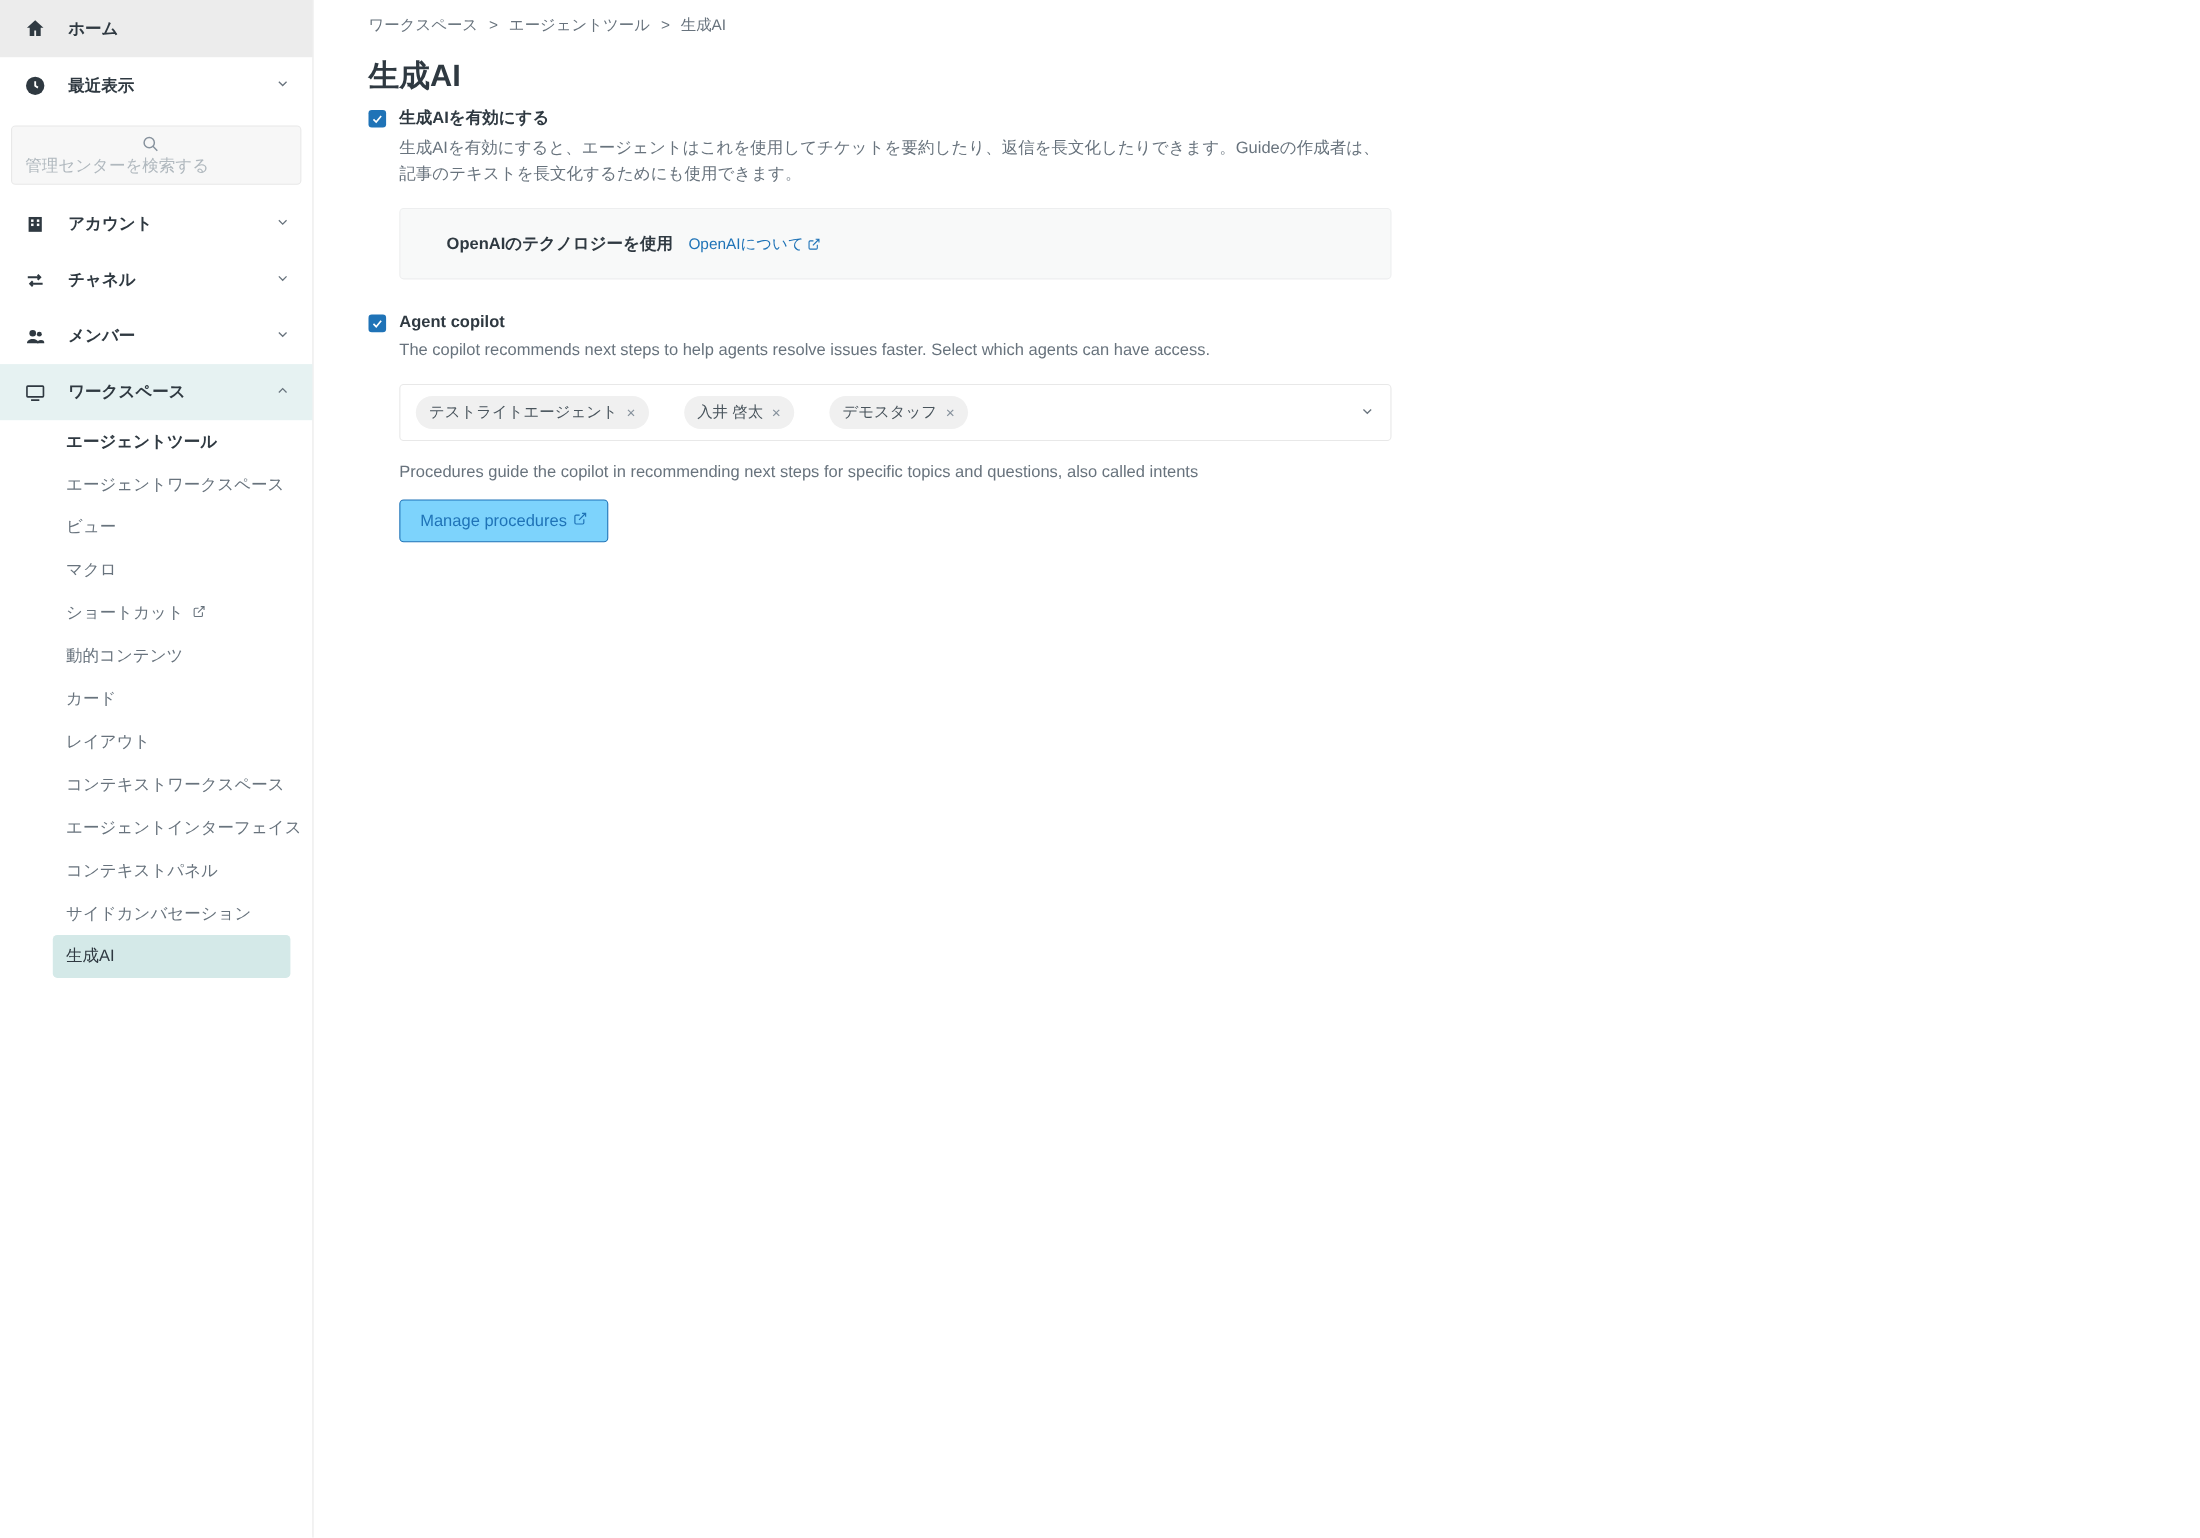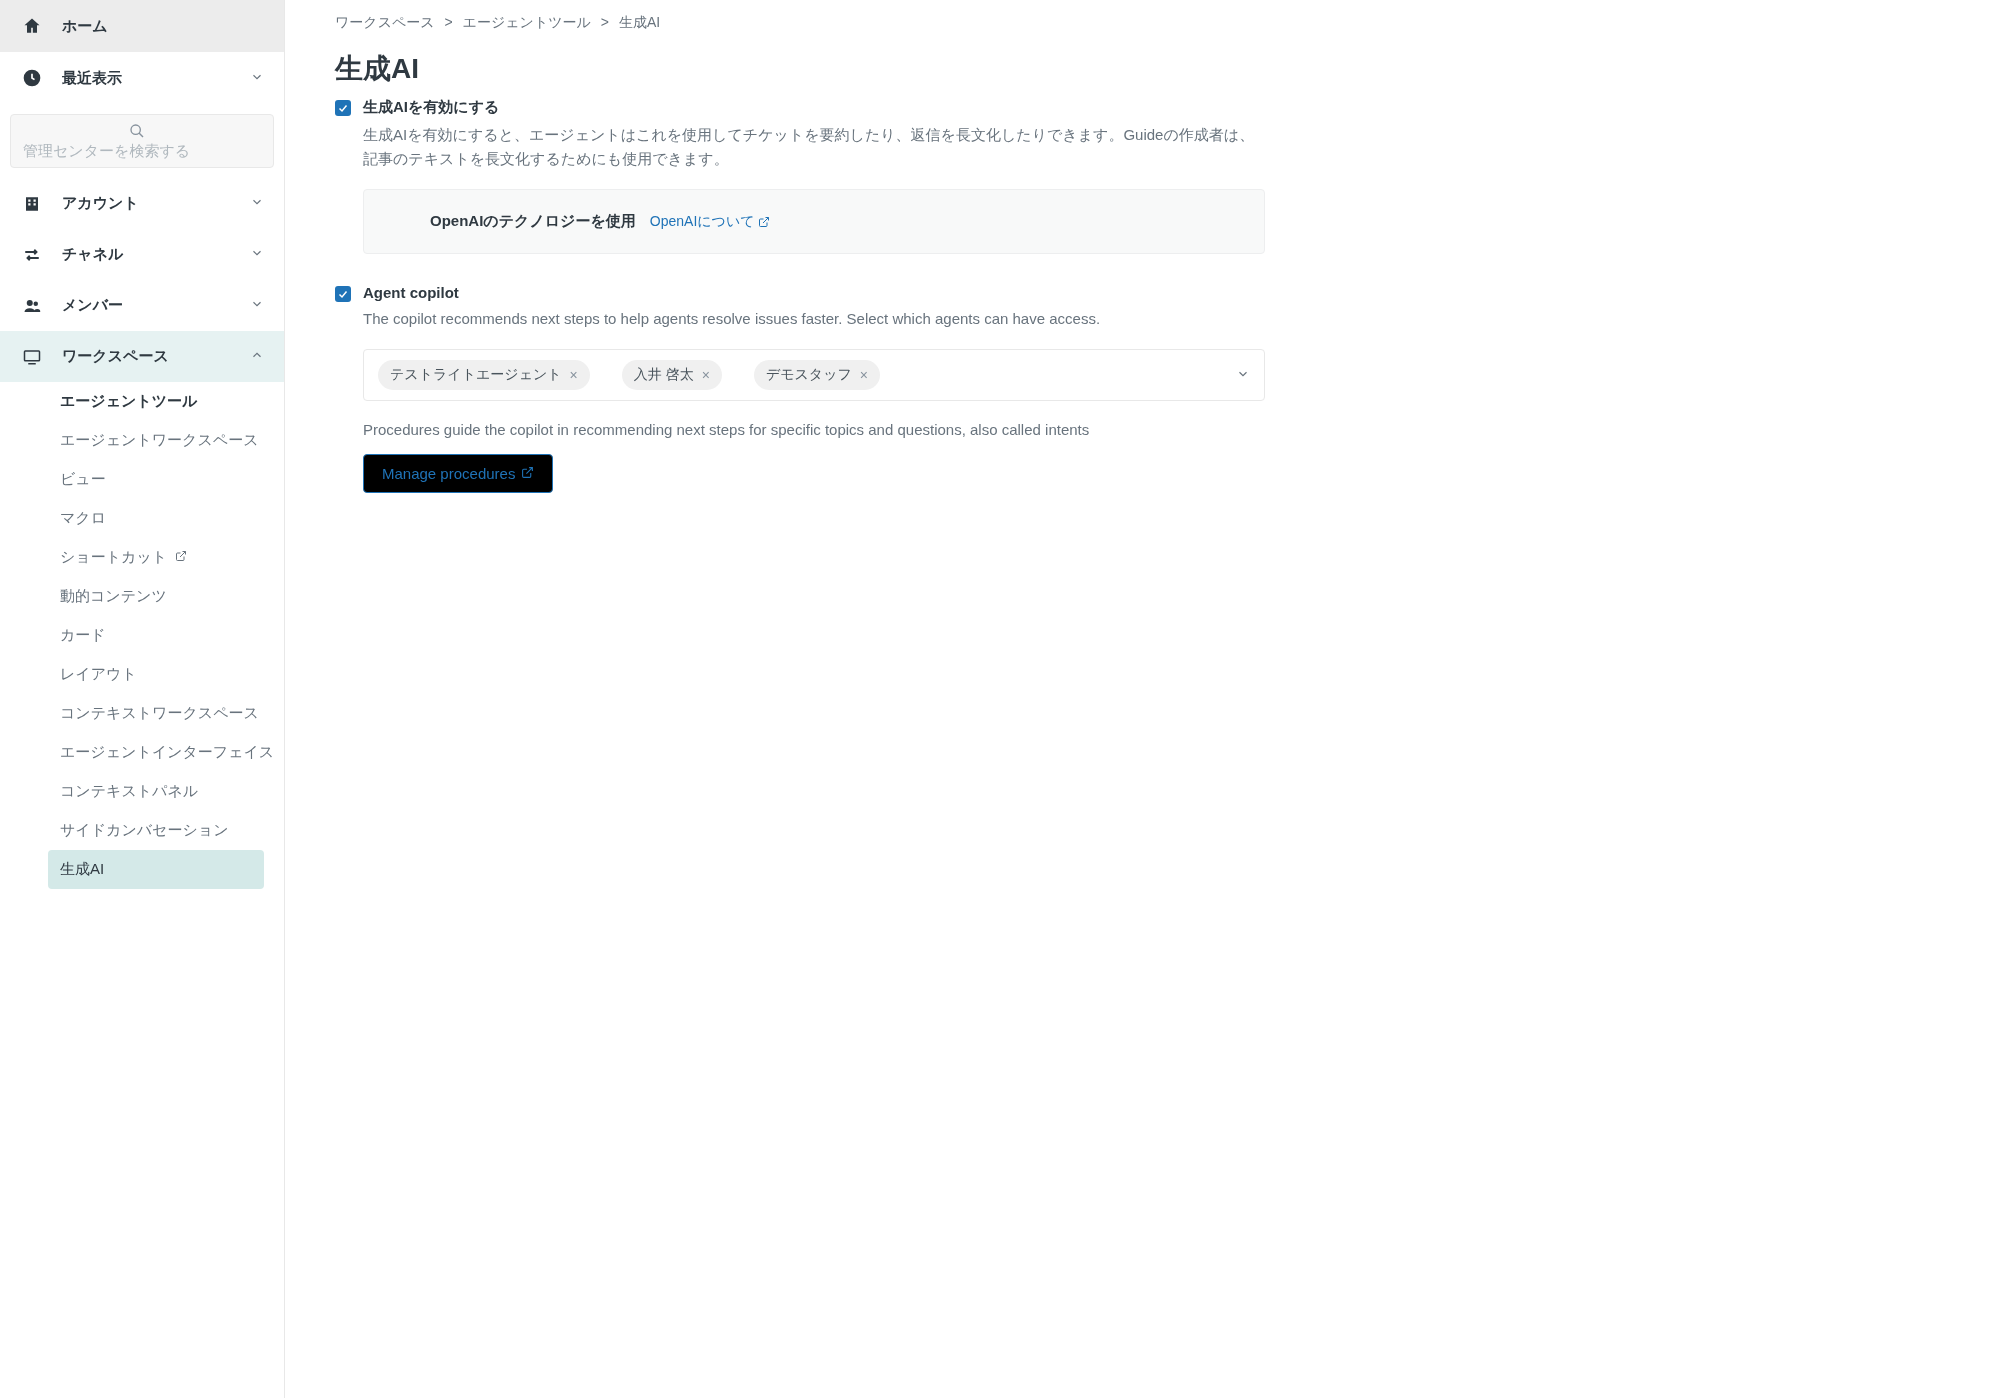--- a/index.html
+++ b/index.html
@@ -166,21 +166,21 @@
     .section-desc {
       font-size: 15px;
       color: #68737d;
       line-height: 1.6;
       margin-bottom: 18px;
     }
     .info-box {
       background: #f8f9f9;
       border: 1px solid #edeeef;
       border-radius: 4px;
-      padding: 22px 66px;
+      padding: 22px 42px;
       display: flex;
       align-items: center;
       gap: 14px;
     }
     .info-box-title {
       font-weight: 700;
       color: #2f3941;
       font-size: 15px;
     }
     .chip-container {
@@ -212,21 +212,21 @@
       margin-left: auto;
       color: #68737d;
       cursor: pointer;
     }
     .btn-outline {
       display: inline-flex;
       align-items: flex-start;
       gap: 6px;
       border: 1px solid #1f73b7;
       color: #1f73b7;
-      background: #000000;
+      background: #7dd3fc;
       border-radius: 4px;
       padding: 10px 18px;
       font-size: 15px;
       cursor: pointer;
     }
     .procedures-desc {
       font-size: 15px;
       color: #68737d;
       margin-bottom: 16px;
     }

